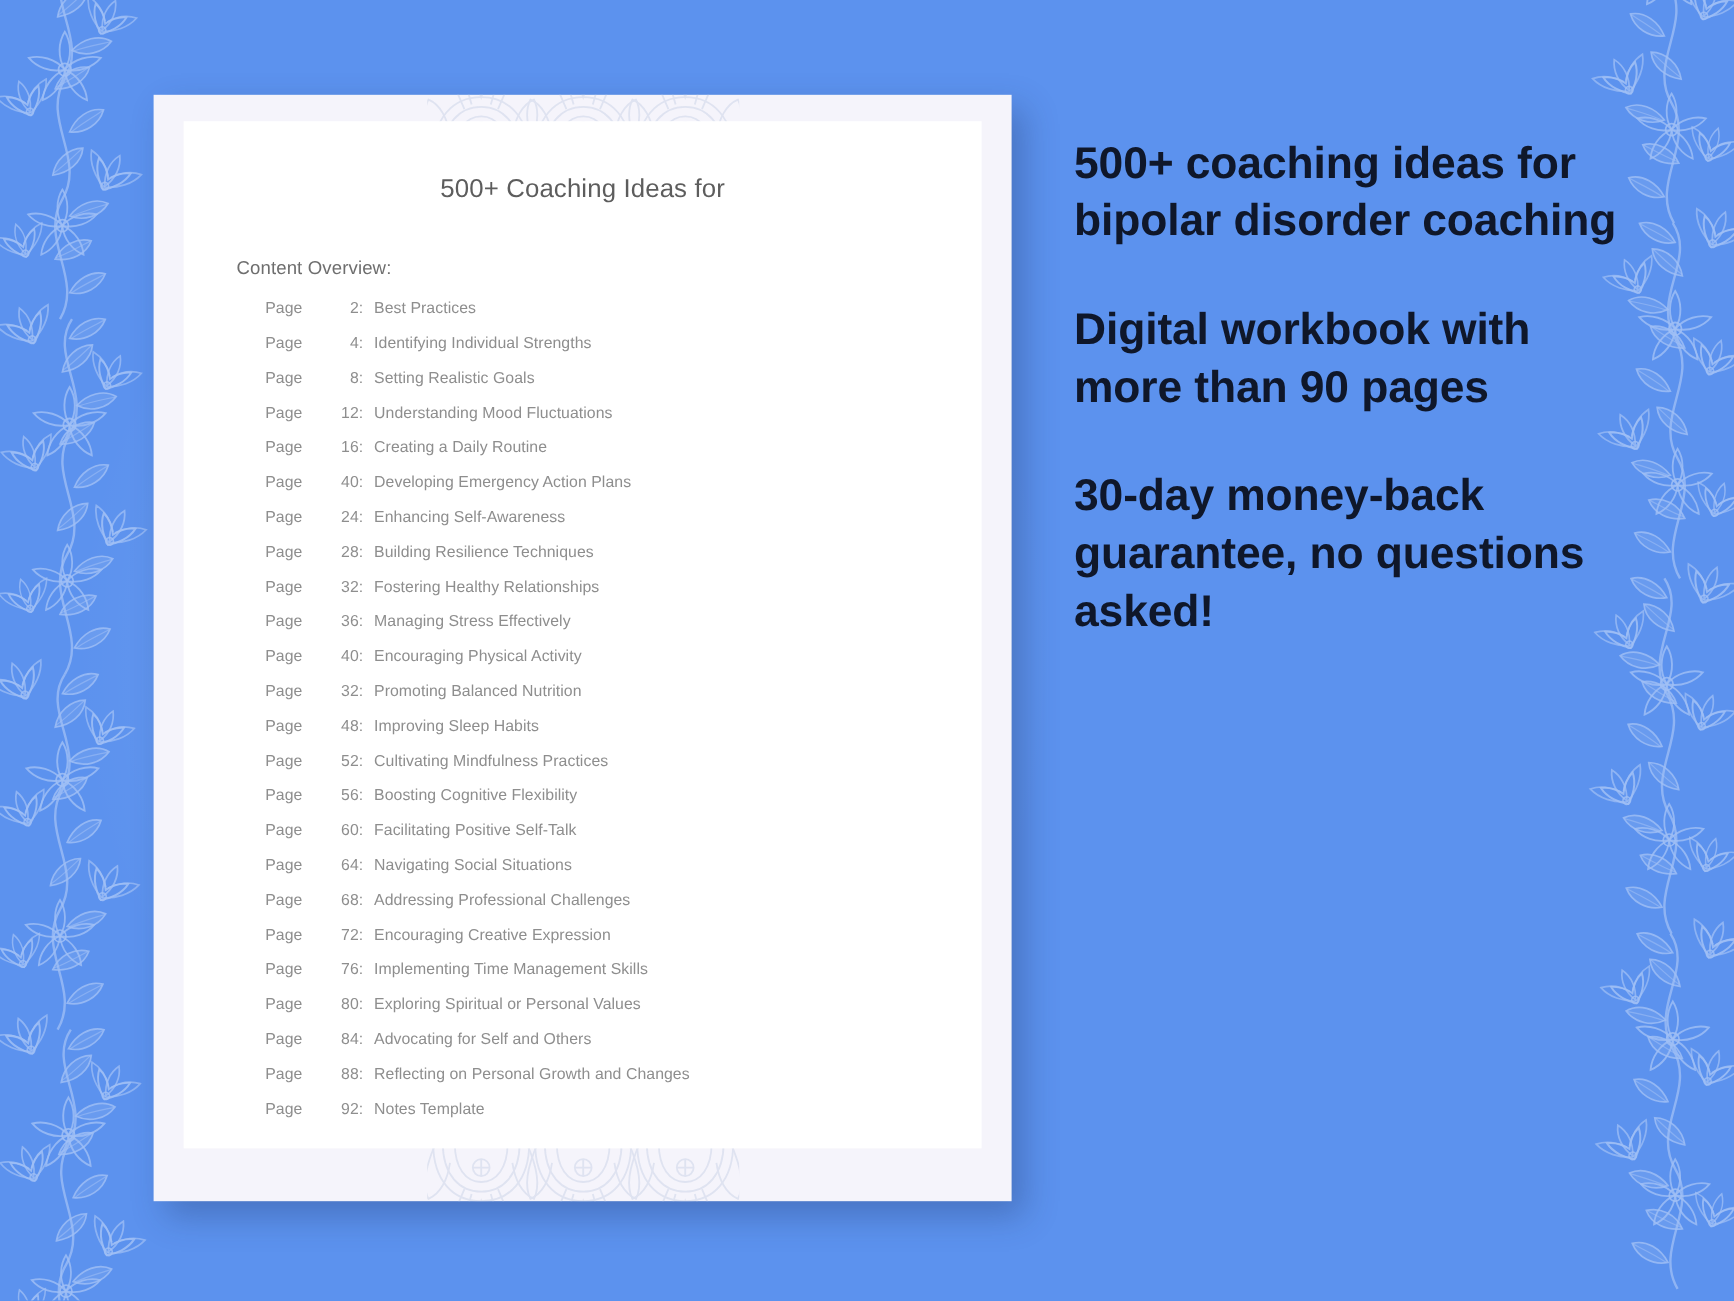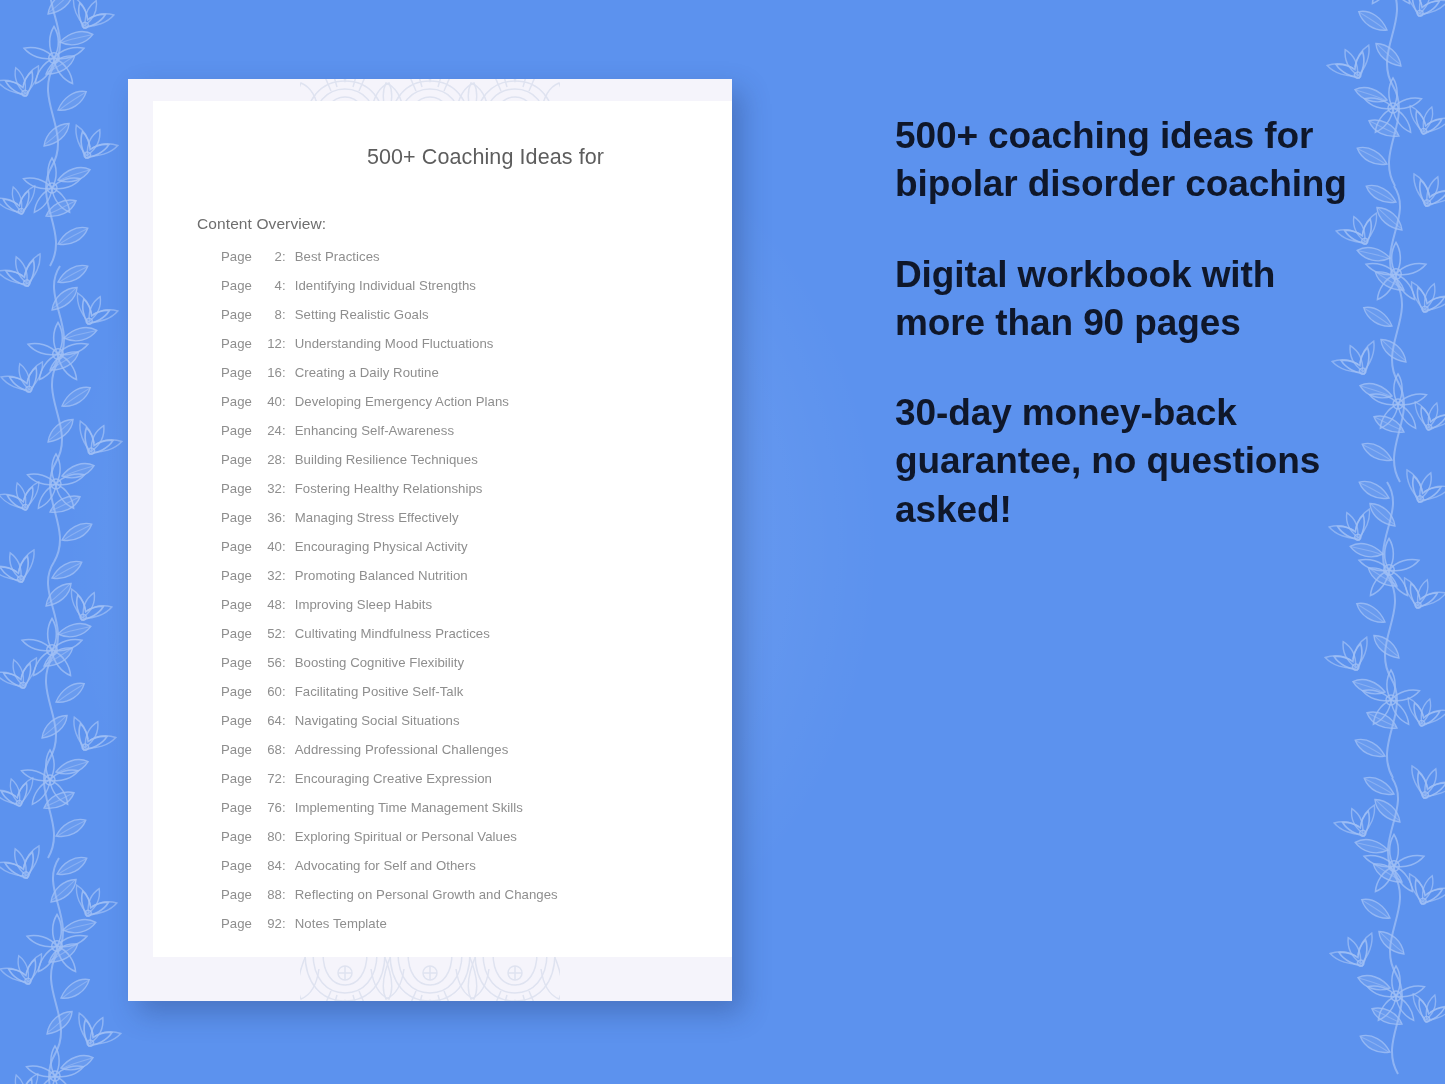--- a/index.html
+++ b/index.html
@@ -44,21 +44,21 @@
     height: 1070px;
     background: radial-gradient(ellipse at 48% 50%, rgba(255,255,255,.16) 0%, rgba(255,255,255,0) 62%);
     pointer-events: none;
   }
 
   
   #card {
     position: absolute;
     left: 128px;
     top: 79px;
-    width: 604px;
+    width: 715px;
     height: 922px;
     background: #f5f4fb;
     box-shadow: 10px 12px 26px rgba(26,48,94,.30);
     overflow: hidden;
   }
 
   .card-watermark {
     position: absolute;
     color: #c9d2e6;
     opacity: .55;
@@ -114,21 +114,21 @@
     font-size: 13.2px;
     color: #8e8e8e;
     letter-spacing: .05px;
     white-space: nowrap;
   }
   #toc li .pg {
     display: inline-block;
     min-width: 26px;
     text-align: right;
   }
-  #toc li .pglabel { margin-right: 4px; }
+  #toc li .pglabel { margin-right: 21px; }
   #toc li .colon   { margin-right: 9px; }
 
   
   #bullets {
     position: absolute;
     left: 895px;
     top: 112px;
     width: 460px;
   }
   .bullet {

